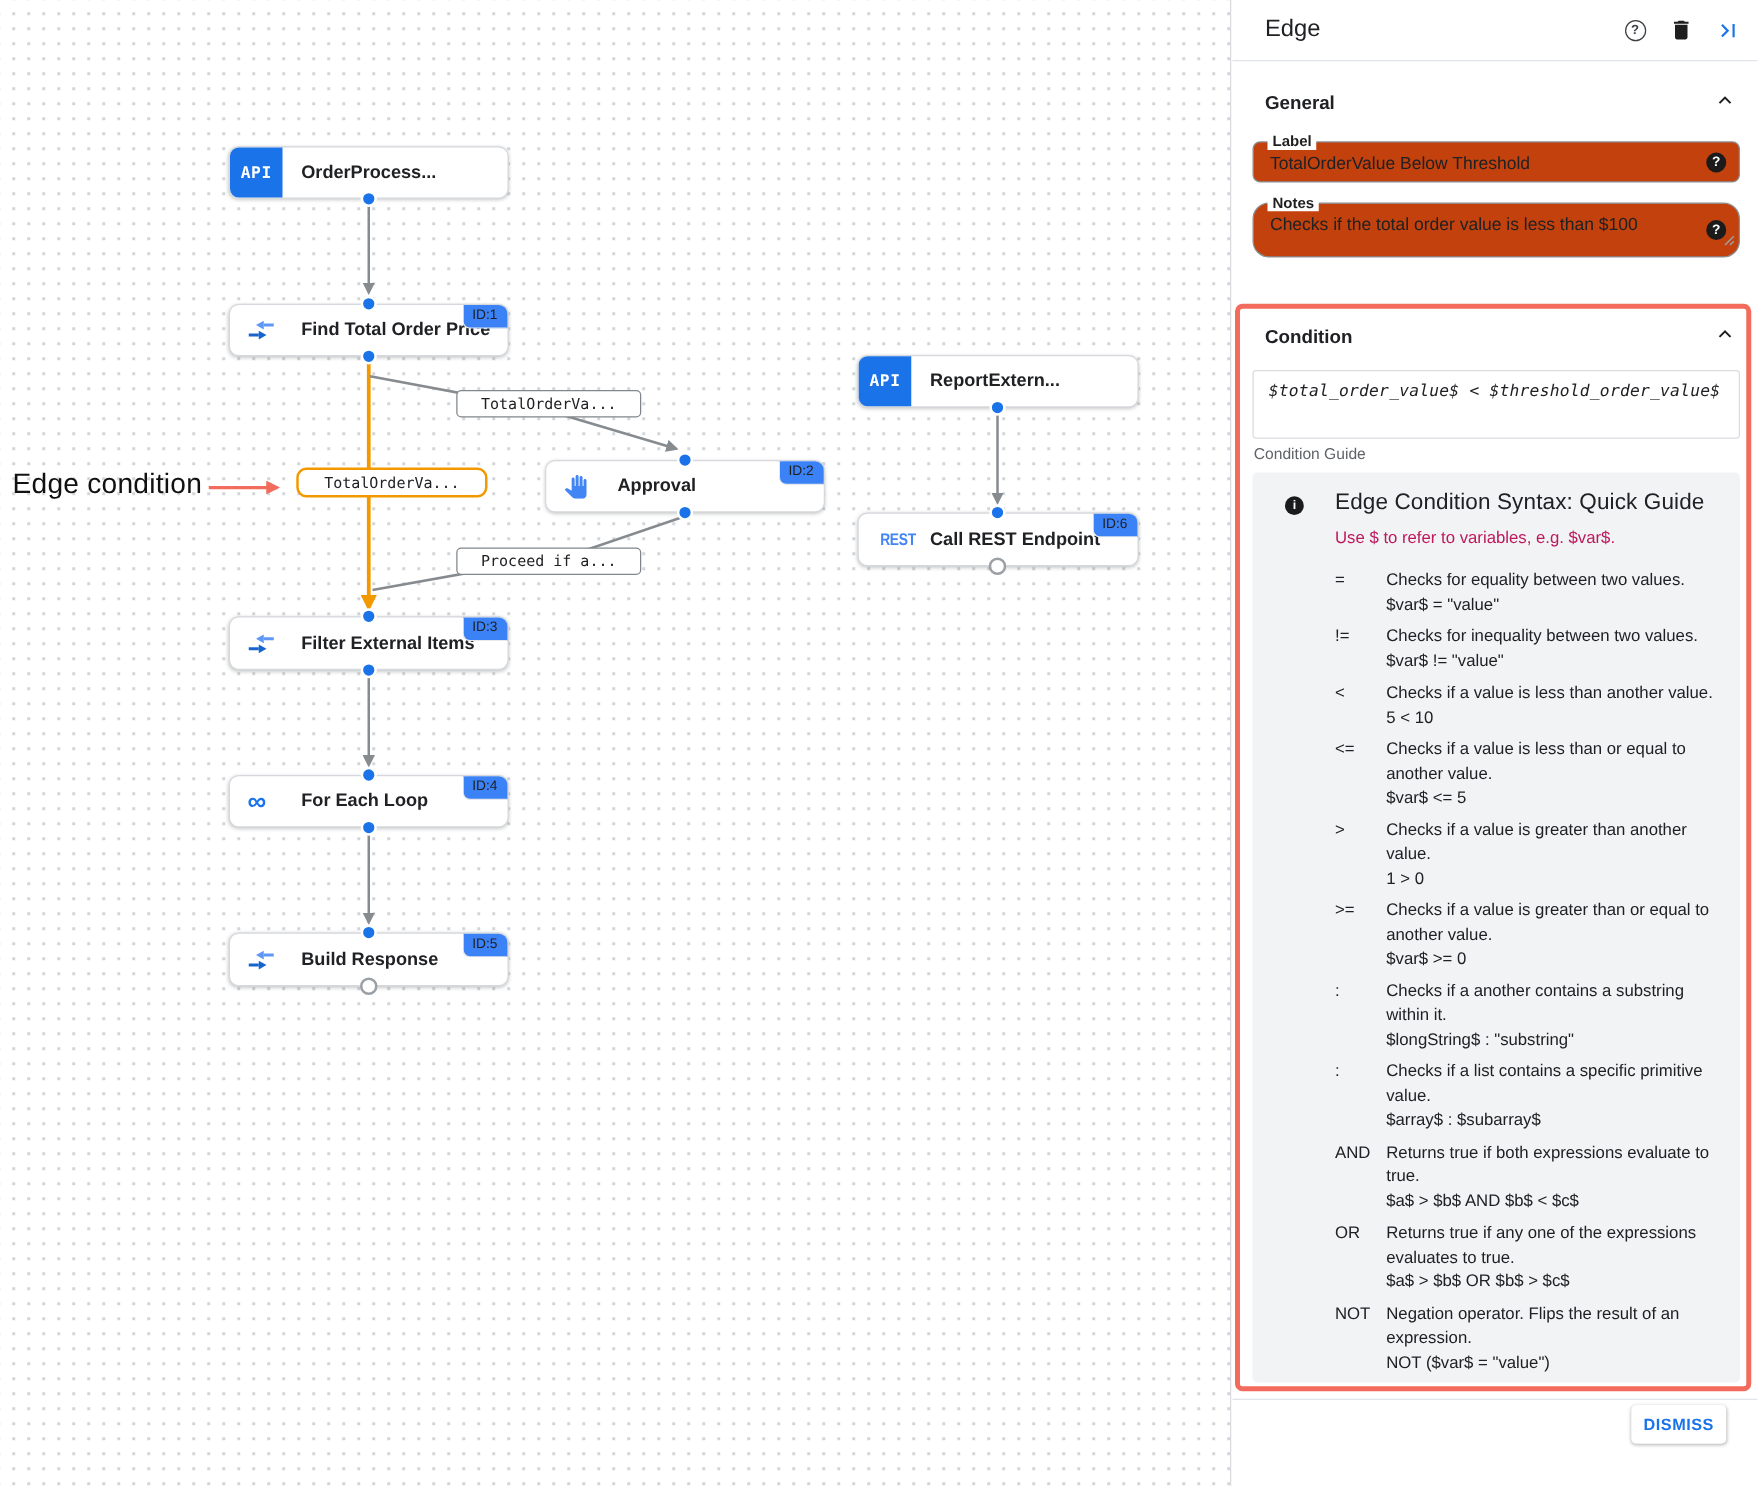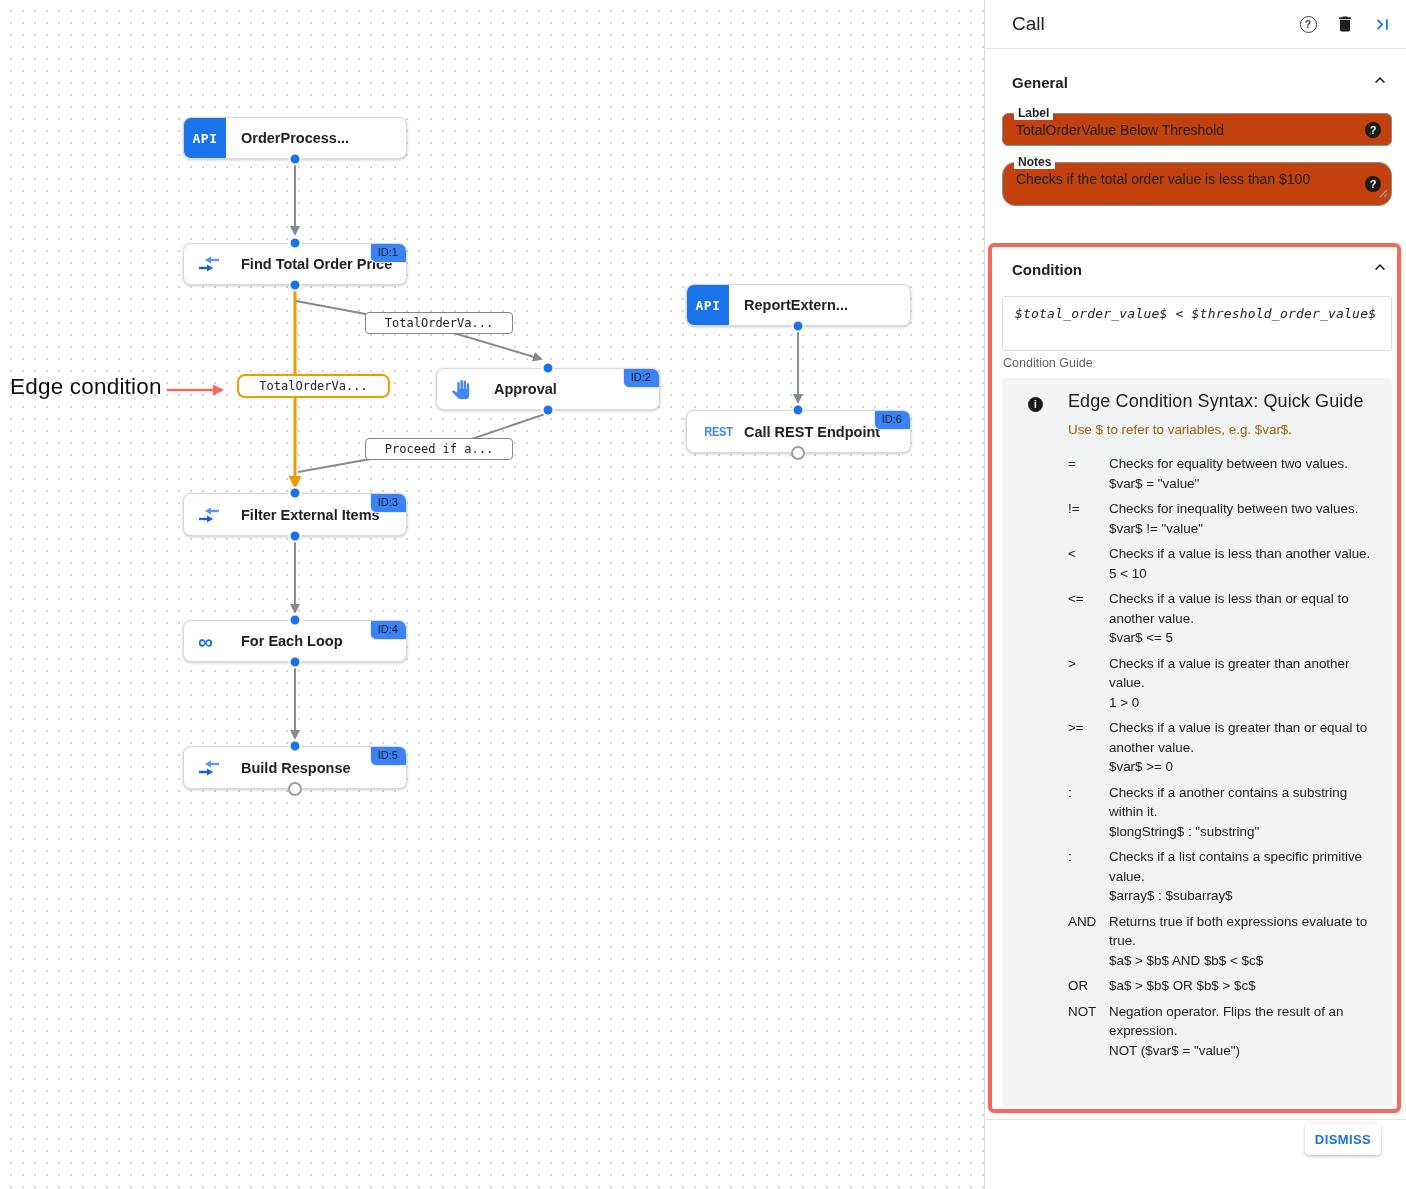--- a/index.html
+++ b/index.html
@@ -79,21 +79,21 @@
     font-size:13px; color:#202124; letter-spacing:.2px; white-space:nowrap;font-style:italic; }
   .cond-status { position:absolute; left:17px; top:356px; font-size:12.5px; color:#5f6368; }
 
   .guide { position:absolute; left:16px; top:378px; width:390px; height:728px;
     background:#f1f3f4; border-radius:4px; overflow:hidden;
     padding:13px 8px 14px 66px; }
   .info-badge { position:absolute; left:26px; top:19px; width:15px; height:15px; border-radius:50%;
     background:#1b1b1b; color:#fff; font-size:10px; font-weight:700; font-style:normal;
     display:flex; align-items:center; justify-content:center; }
   .guide-title { font-size:18px; color:#202124; letter-spacing:.1px; }
-  .guide-intro { margin-top:10px; font-size:13.4px; color:#a16207; }
+  .guide-intro { margin-top:10px; font-size:13.4px; color:#be185d; }
   .guide-rows { margin-top:17px; display:flex; flex-direction:column; gap:6px; }
   .g-row { display:grid; grid-template-columns:41px 276px; font-size:13.4px; line-height:19.5px; color:#202124; }
   .g-op { font-weight:400; }
   .g-desc { display:block; }
   .g-ex { display:block; }
 
   .bottom-divider { position:absolute; left:0; top:1119px; width:420px; height:1px; background:#e0e3e7; }
   .dismiss-btn { position:absolute; left:319px; top:1124px; width:76px; height:31px;
     background:#fff; border:none; border-radius:4px; box-shadow:0 1px 3px rgba(0,0,0,.3);
     color:#1a73e8; font-weight:700; font-size:13px; letter-spacing:.4px; cursor:pointer;
@@ -233,21 +233,21 @@
     <div class="edge-label" style="left:365px;top:312px;width:148px;height:22px;">TotalOrderVa...</div>
     <div class="edge-label orange" style="left:237px;top:374px;width:153px;height:24px;">TotalOrderVa...</div>
     <div class="edge-label" style="left:365px;top:438px;width:148px;height:22px;">Proceed if a...</div>
 
     <div class="annotation">Edge condition</div>
   </div>
 
   <div class="panel">
 
     <div class="panel-header">
-      <div class="panel-title">Call</div>
+      <div class="panel-title">Edge</div>
       <div class="header-icons">
         <div class="icon-btn">
           <span class="help-outline">
               <span>?</span>
             </span>
         </div>
         <div class="icon-btn">
           <svg width="20" height="20" viewBox="0 0 24 24">
               <path fill="#1f1f1f" d="M6 19c0 1.1.9 2 2 2h8c1.1 0 2-.9 2-2V7H6v12zM19 4h-3.5l-1-1h-5l-1 1H5v2h14V4z"></path>
             </svg>
@@ -372,20 +372,21 @@
         <div class="g-row">
           <span class="g-op">AND</span>
           <span>
               <span class="g-desc">Returns true if both expressions evaluate to true.</span>
               <span class="g-ex">$a$ &gt; $b$ AND $b$ &lt; $c$</span>
             </span>
         </div>
         <div class="g-row">
           <span class="g-op">OR</span>
           <span>
+              <span class="g-desc">Returns true if any one of the expressions evaluates to true.</span>
               <span class="g-ex">$a$ &gt; $b$ OR $b$ &gt; $c$</span>
             </span>
         </div>
         <div class="g-row">
           <span class="g-op">NOT</span>
           <span>
               <span class="g-desc">Negation operator. Flips the result of an expression.</span>
               <span class="g-ex">NOT ($var$ = "value")</span>
             </span>
         </div>

